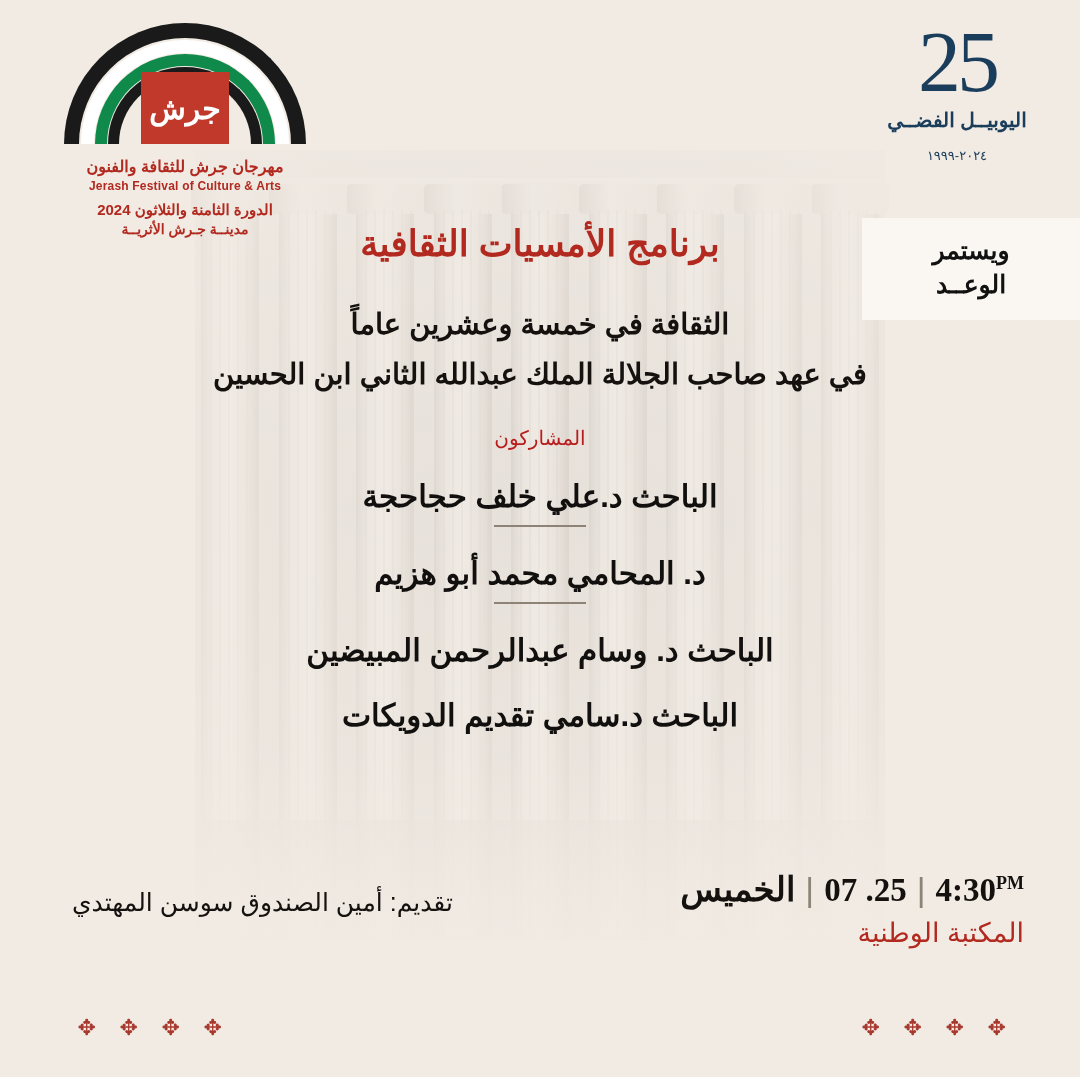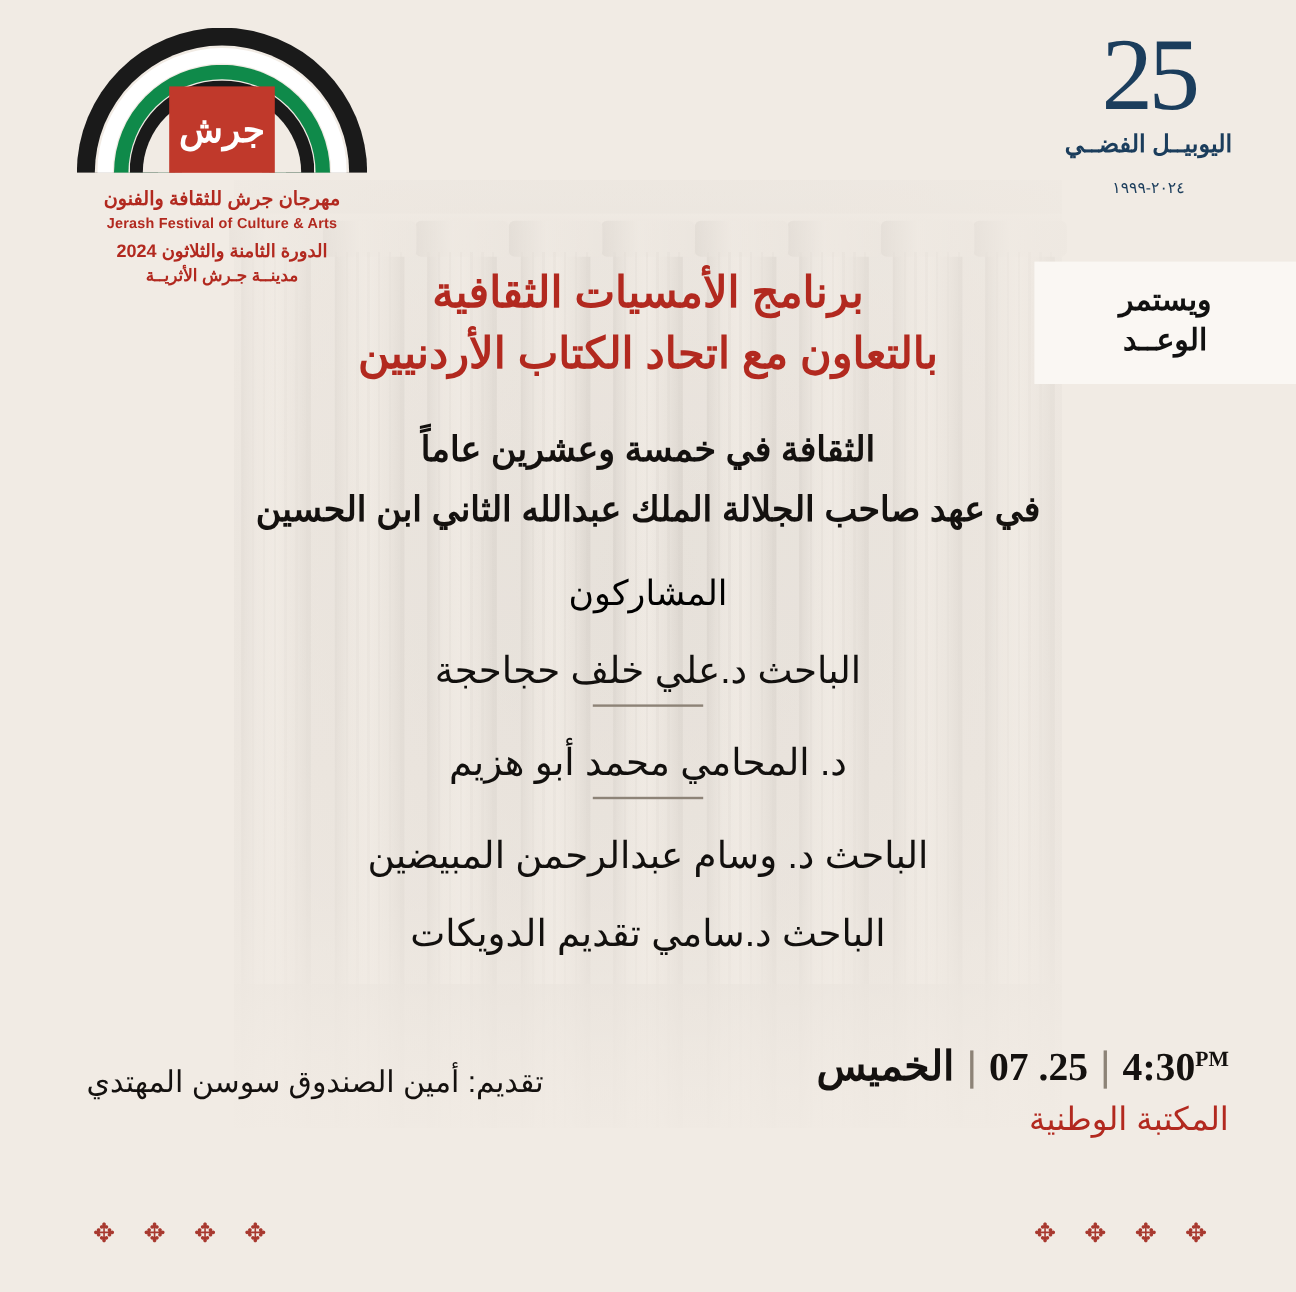--- a/index.html
+++ b/index.html
@@ -210,26 +210,26 @@
     color: #14110f;
     font-weight: bold;
     font-size: 29px;
     line-height: 1.5;
     width: 760px;
     margin-left: auto;
     margin-right: auto;
   }
   .participants-label {
     margin-top: 30px;
-    color: #000000;
-    font-size: 29px;
+    color: #b91c1c;
+    font-size: 20px;
   }
   .name {
     color: #12100e;
-    font-weight: normal;
+    font-weight: bold;
     font-size: 31px;
     margin-top: 28px;
   }
   .sep {
     width: 92px;
     height: 2px;
     background: #8d8377;
     margin: 10px auto 0;
   }
 
@@ -335,21 +335,20 @@
     <div class="jub-years">٢٠٢٤-١٩٩٩</div>
   </div>
 
   <div class="slogan-box">
     <div class="l">ويستمر</div>
     <div class="l">الوعــد</div>
   </div>
 
   <div class="content">
     <div class="title">برنامج الأمسيات الثقافية</div>
-    <div class="title">بالتعاون مع اتحاد الكتاب الأردنيين</div>
 
     <div class="subtitle">الثقافة في خمسة وعشرين عاماً</div>
     <div class="subtitle" style="margin-top:6px">في عهد صاحب الجلالة الملك عبدالله الثاني ابن الحسين</div>
 
     <div class="participants-label">المشاركون</div>
 
     <div class="name">الباحث د.علي خلف حجاحجة</div>
     <div class="sep"></div>
 
     <div class="name">د. المحامي محمد أبو هزيم</div>

